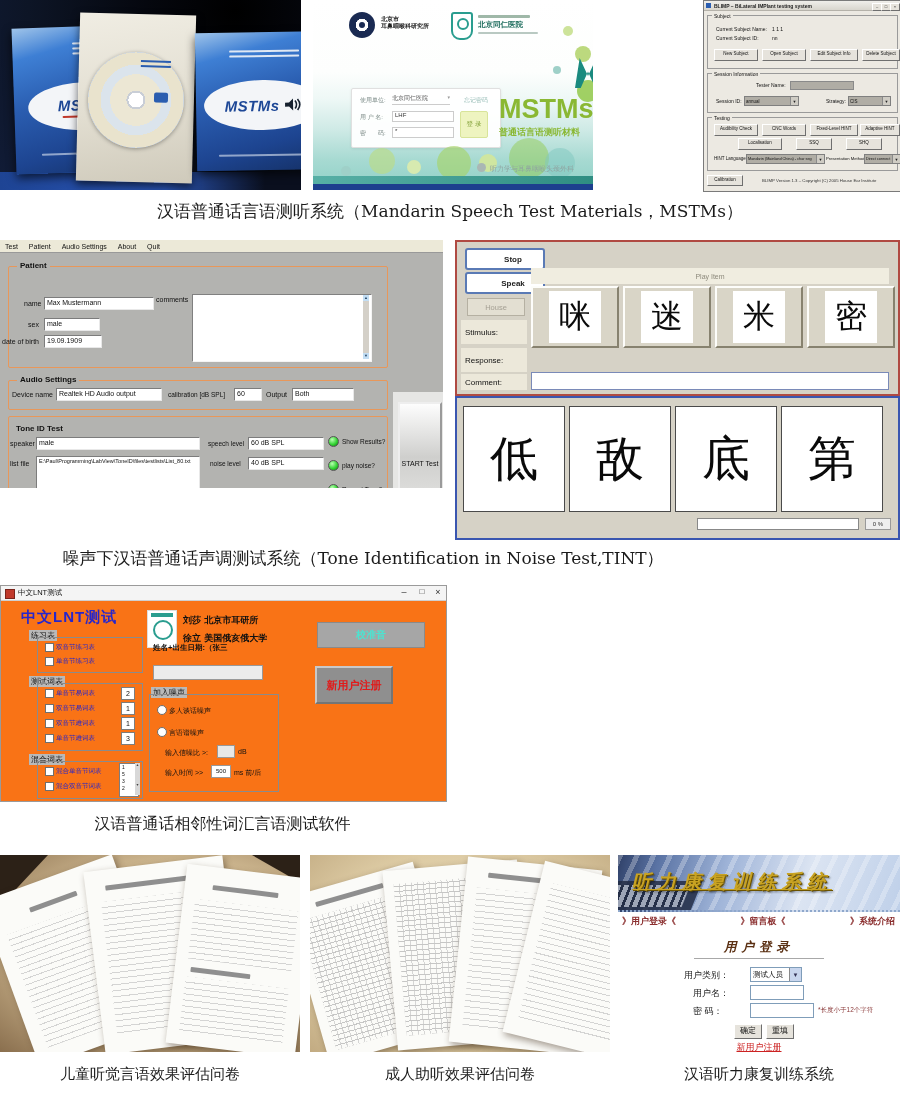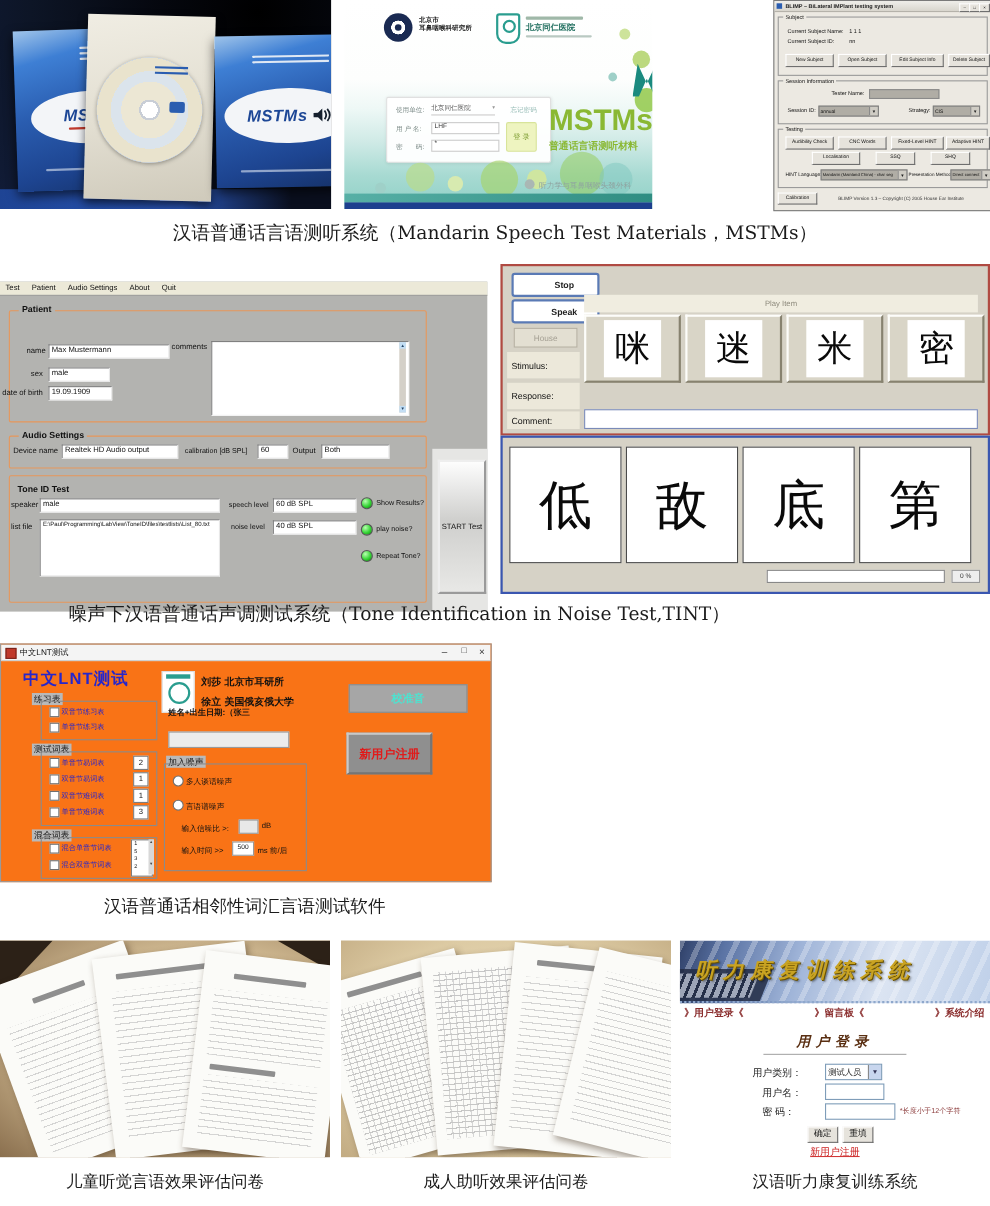--- a/index.html
+++ b/index.html
@@ -64,21 +64,21 @@
   
   .paper{position:absolute;background:#fbfbf8;box-shadow:2px 3px 7px rgba(60,40,20,.45);}
   .plines{position:absolute;opacity:.75;background:repeating-linear-gradient(180deg,transparent 0 5px,#c7c7c7 5px 6px);}
   .pgrid{position:absolute;opacity:.8;background-image:repeating-linear-gradient(0deg,transparent 0 4px,#b9b9b9 4px 5px),repeating-linear-gradient(90deg,transparent 0 5px,#cccccc 5px 6px);}
   .phead{position:absolute;background:#8f8f8f;height:5px;border-radius:1px;}
   
   .pI{background:#fff;overflow:hidden;}
   .bannerI{background:linear-gradient(105deg,#2f4068 0%,#5a73a4 14%,#9fb4d8 38%,#dbe4f2 66%,#bfd0e9 100%);border-bottom:2px dotted #8fa8cc;overflow:hidden;}
   .bannerI .streaks{position:absolute;inset:0;background:repeating-linear-gradient(115deg,rgba(255,255,255,.28) 0 5px,transparent 5px 15px);}
   .goldI{font-family:"DejaVu Serif",serif;font-weight:bold;font-style:italic;font-size:19px;letter-spacing:6px;color:#c9a322;
-         text-shadow:1px 1px 0 #6b5300,2px 2px 2px rgba(0,0,0,.45);white-space:nowrap;}
+         text-shadow:1px 1px 0 #6b5300,2px 2px 2px rgba(0,0,0,.45);white-space:nowrap;text-decoration:underline;}
   .navI{font-size:9px;font-weight:bold;color:#8b2f2f;display:flex;justify-content:space-between;align-items:center;padding:0 4px;}
   .lblI{position:absolute;font-size:9px;color:#222;white-space:nowrap;}
   .inpI{position:absolute;background:#fff;border:1px solid #7f9db9;}
   .btnI{position:absolute;width:26px;height:13px;font-size:8px;line-height:11px;}
 </style>
 </head>
 <body>
 
 <section class="a pA" style="left:0;top:0;width:301px;height:190px;">
   <div class="a" style="left:0;top:172px;width:301px;height:18px;background:linear-gradient(90deg,#1e4494 0%,#2a55b5 55%,#0a0f1e 88%);"></div>
@@ -214,21 +214,21 @@
       <span style="white-space:nowrap;">Direct connect</span>
         <span class="ar">▼</span>
     </span>
   </div>
   <span class="a bev" style="left:3px;top:174px;width:34px;height:9px;font-size:4.5px;line-height:8px;">Calibration</span>
   <span class="a" style="left:58px;top:177px;font-size:4.3px;color:#333;white-space:nowrap;">BLIMP Version 1.3 – Copyright (C) 2005 House Ear Institute</span>
 </section>
 
 <div class="a cap" style="left:0;top:200px;width:900px;font-size:17px;">汉语普通话言语测听系统（Mandarin Speech Test Materials，MSTMs）</div>
 
-<section class="a pD" style="left:0;top:256px;width:443px;height:300px;">
+<section class="a pD" style="left:0;top:240px;width:443px;height:248px;">
   <div class="a menuD" style="left:0;top:0;width:443px;height:12px;">
     <span>Test</span>
     <span>Patient</span>
     <span>Audio Settings</span>
     <span>About</span>
     <span>Quit</span>
   </div>
   <div class="a grpD" style="left:8px;top:26px;width:378px;height:100px;">
     <span class="legD">Patient</span>
   </div>

